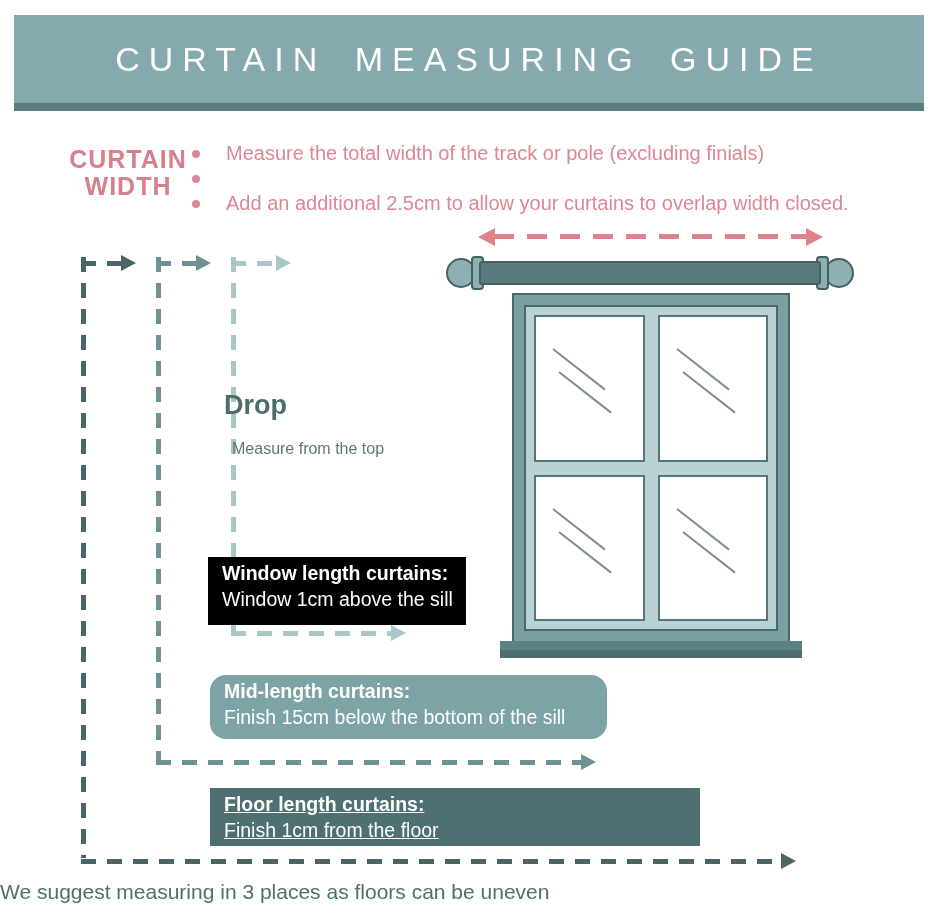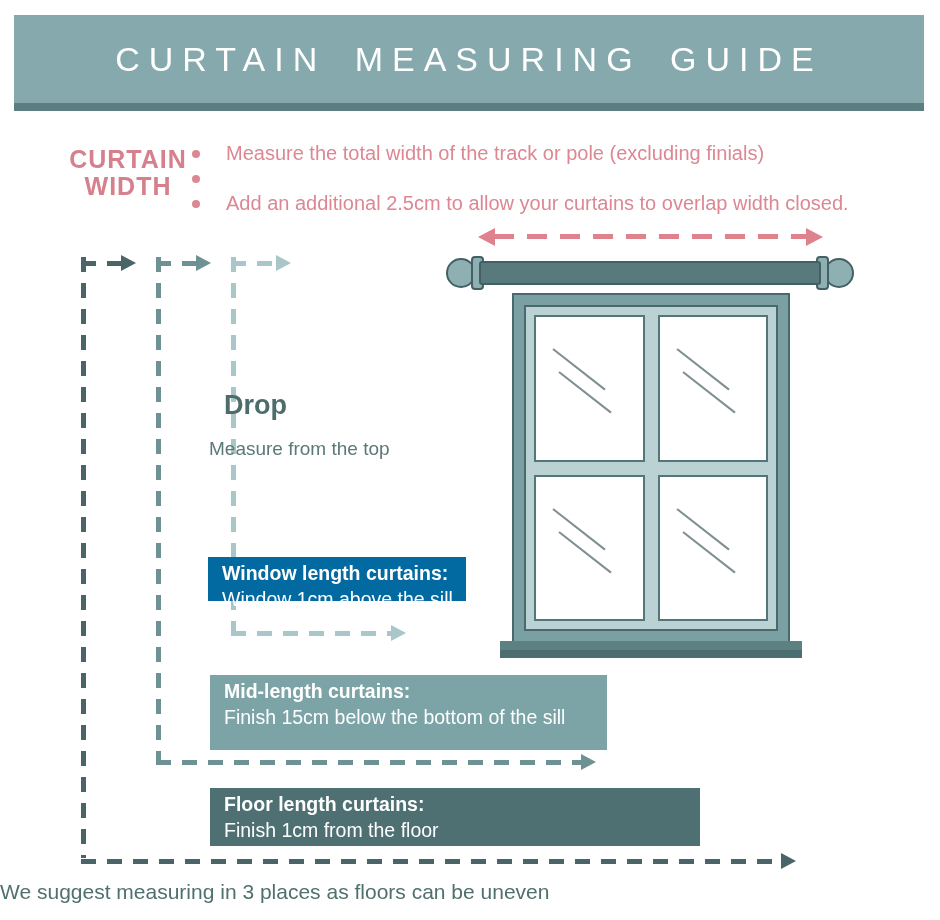--- a/index.html
+++ b/index.html
@@ -43,28 +43,28 @@
   .win-outer{position:absolute;left:512px;top:293px;width:278px;height:350px;background:#7ba0a3;border:2px solid #4a696d;box-sizing:border-box;}
   .win-inner{position:absolute;left:524px;top:305px;width:254px;height:326px;background:#bad2d4;border:2px solid #4a696d;box-sizing:border-box;}
   .panes{position:absolute;left:534px;top:315px;width:234px;height:306px;display:grid;grid-template-columns:1fr 1fr;grid-template-rows:1fr 1fr;gap:13px;}
   .pane{position:relative;background:#ffffff;border:2px solid #54767a;box-sizing:border-box;overflow:hidden;}
   .glass-line{position:absolute;height:2px;background:#7e8e91;transform-origin:left center;transform:rotate(38deg);}
   .gl-a{left:16%;top:22%;width:62%;}
   .gl-b{left:22%;top:38%;width:62%;}
   .sill{position:absolute;left:500px;top:641px;width:302px;height:17px;background:linear-gradient(to bottom,#5d8083 0 55%,#4c6e70 55% 100%);}
   
   .drop-heading{position:absolute;left:224px;top:390px;color:#4d6d6b;font-size:27px;font-weight:bold;}
-  .drop-desc{position:absolute;left:209px;top:436px;color:#5a7977;font-size:19px;line-height:26px;}
+  .drop-desc{position:absolute;left:232px;top:436px;color:#5a7977;font-size:16px;line-height:26px;}
   
   .length-box{position:absolute;color:#ffffff;padding:3px 0 0 14px;box-sizing:border-box;z-index:2;}
   .box-title{font-size:19.5px;font-weight:bold;line-height:26px;}
   .box-sub{font-size:19.5px;line-height:26px;}
-  .box-window{left:208px;top:557px;width:258px;height:44px;background:#0369a1;}
-  .box-mid{left:210px;top:675px;width:397px;height:75px;background:#7ca3a6;}
-  .box-floor{left:210px;top:788px;width:490px;height:58px;background:#4e7073;}
+  .box-window{left:208px;top:557px;width:258px;height:68px;background:#000000;}
+  .box-mid{left:210px;top:675px;width:397px;height:64px;background:#7ca3a6;border-radius:16px;}
+  .box-floor{left:210px;top:788px;width:490px;height:58px;background:#4e7073;text-decoration:underline;}
   
   .footer-note{position:absolute;left:0;top:880px;width:940px;text-align:left;color:#50706e;font-size:21px;}
 </style>
 </head>
 <body>
 
 <div class="stage">
 
   <div class="header-band"></div>
   <div class="header-strip"></div>

